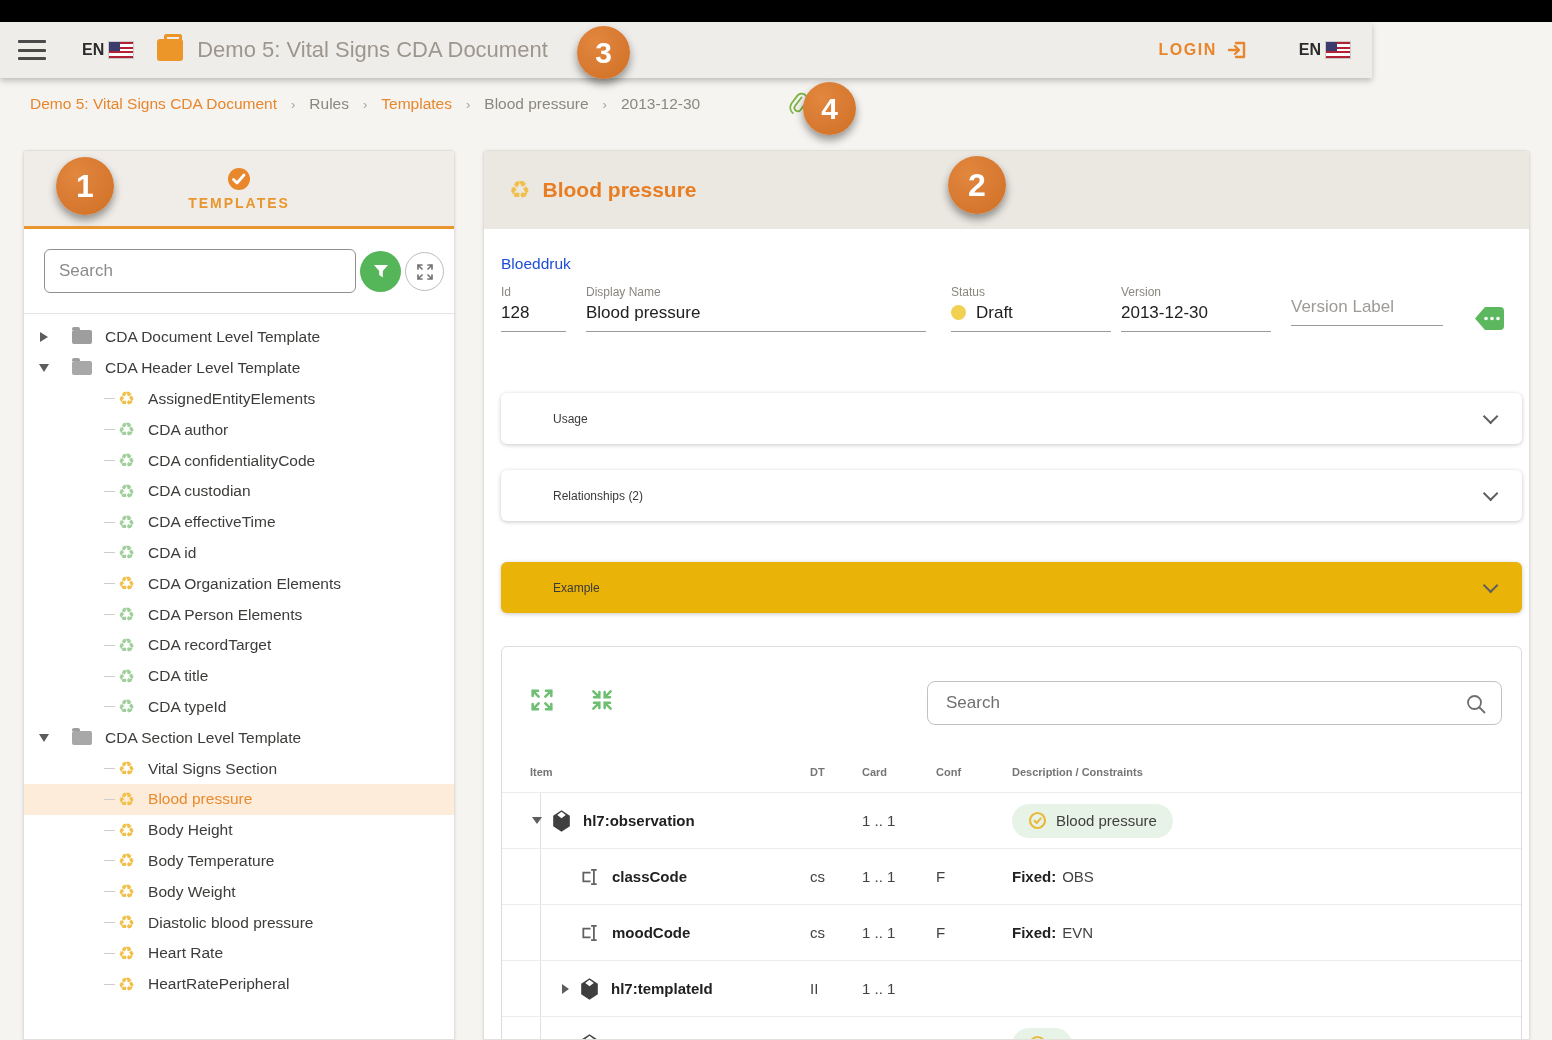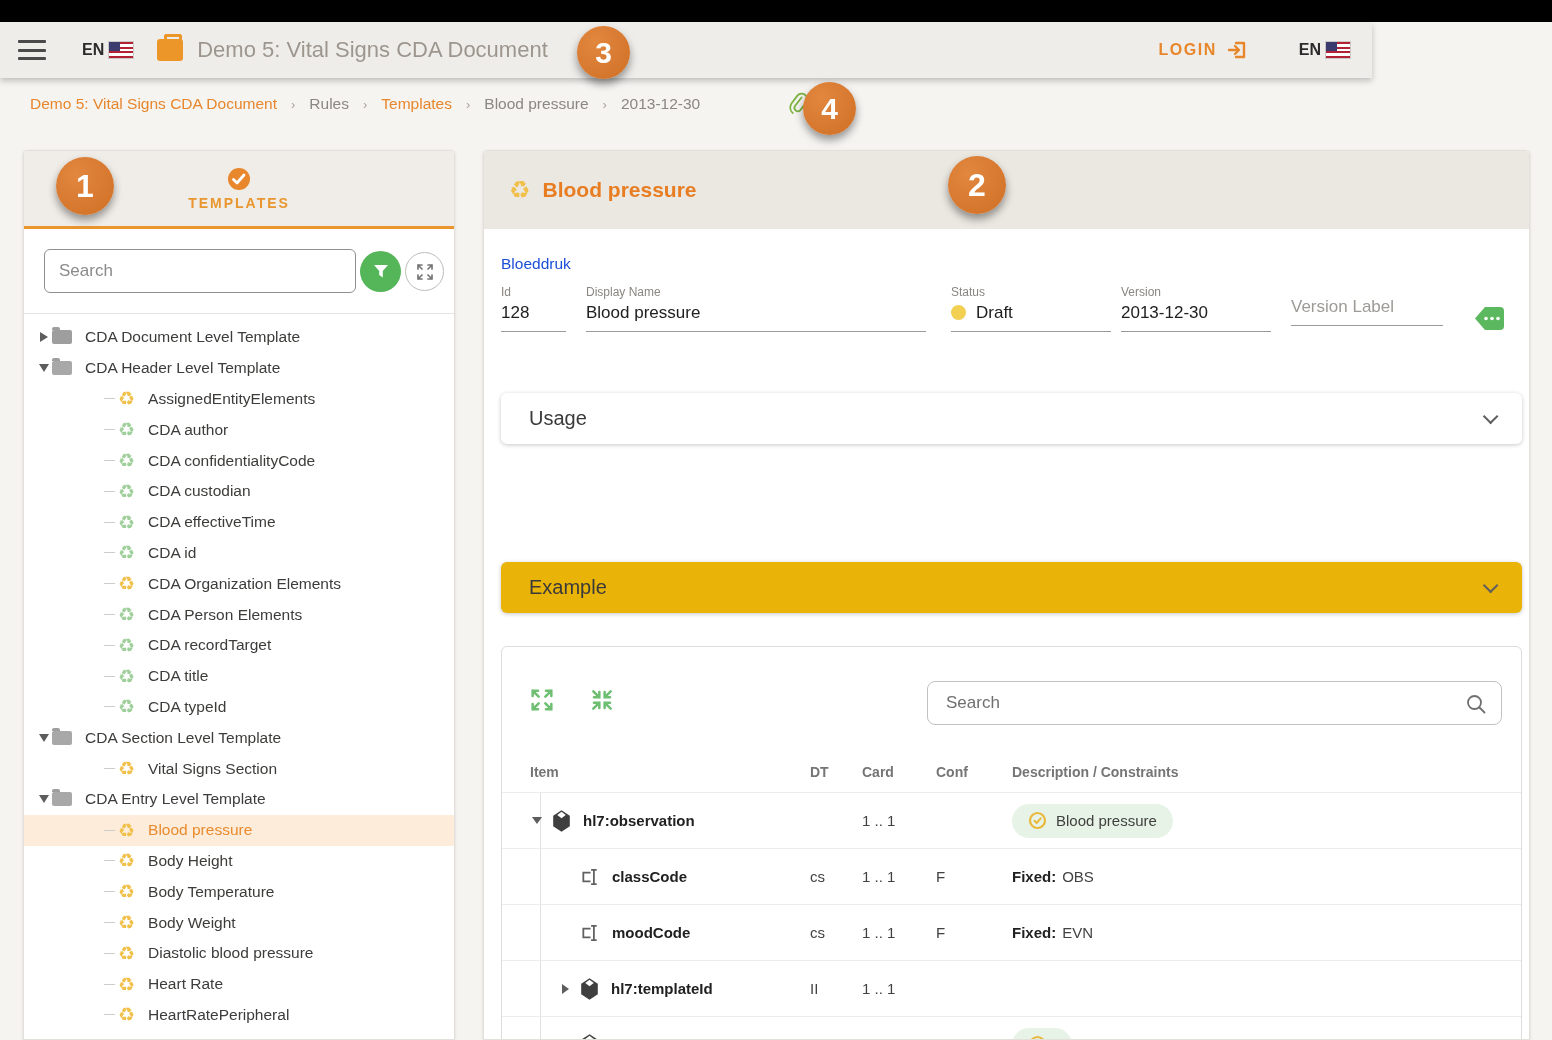--- a/index.html
+++ b/index.html
@@ -39,21 +39,21 @@
   .search-input { position:absolute; left:20px; top:20px; width:312px; height:44px; border:1px solid #8f8f8f; border-radius:6px;
                   font-size:17px; padding:0 14px; color:#333; outline:none; background:#fff; }
   .search-input::placeholder { color:#8b8b8b; }
   .filter-btn { position:absolute; left:336px; top:22px; width:41px; height:41px; border-radius:50%; background:#55b559; border:none;
                 display:flex; align-items:center; justify-content:center; cursor:pointer; }
   .expandpanel-btn { position:absolute; left:381px; top:23px; width:39px; height:39px; border-radius:50%; background:#fff; border:1px solid #bdbdbd;
                 display:flex; align-items:center; justify-content:center; cursor:pointer; }
 
   .tree { padding-top:8px; }
   .tree-row { height:30.8px; display:flex; align-items:center; font-size:15.5px; color:#3d3c3a; cursor:pointer; position:relative; }
-  .tree-row.lvl0 { padding-left:28px; }
+  .tree-row.lvl0 { padding-left:48px; }
   .tree-row.lvl1 { padding-left:94px; }
   .tree-row.selected { background:#fdecd9; }
   .tree-row.selected .tree-label { color:#ea8a2e; }
   .tree-label { margin-left:13px; white-space:nowrap; }
   .tree-exp { position:absolute; left:14px; width:12px; display:flex; justify-content:center; }
   .tree-dash { position:absolute; left:80px; width:11px; border-top:1px solid #cfcdc9; }
   .tri-r { width:0;height:0;border-left:8px solid #5d5d5d;border-top:5px solid transparent;border-bottom:5px solid transparent; }
   .tri-d { width:0;height:0;border-top:8px solid #5d5d5d;border-left:5px solid transparent;border-right:5px solid transparent; }
   .folder { width:20px; height:14px; background:#9e9e9e; border-radius:2px; position:relative; }
   .folder::before { content:""; position:absolute; top:-3px; left:0; width:8px; height:3px; background:#9e9e9e; border-radius:2px 2px 0 0; }
@@ -74,33 +74,33 @@
   .field .flabel { font-size:12px; color:#8a8680; margin-bottom:4px; }
   .field .fvalue { font-size:17px; color:#212121; padding-bottom:8px; border-bottom:1px solid #9a9a9a; }
   .field input { border:none; border-bottom:1px solid #9a9a9a; font-size:17px; color:#212121; padding-bottom:8px; outline:none; background:transparent; font-family:"Liberation Sans",sans-serif;}
   .field input::placeholder { color:#9e9b96; }
   .status-dot { display:inline-block; width:15px; height:15px; border-radius:50%; background:#f2d052; margin-right:10px; vertical-align:-2px; }
   .tagbtn { position:absolute; left:989px; top:32px; width:32px; height:27px; border:none; background:transparent; cursor:pointer; }
 
   .accordion { position:absolute; left:17px; width:1021px; height:51px; background:#fff; border-radius:6px;
                box-shadow:0 1px 4px rgba(0,0,0,.22); display:flex; align-items:center; padding:0 28px; cursor:pointer; }
   .accordion.blue { background:#eab308; }
-  .acc-label { font-size:20px; color:#3a3a3a; }
+  .acc-label { font-size:12px; color:#3a3a3a;margin-left:24px; }
   .chev { margin-left:auto; width:11px; height:11px; border-right:2px solid #5f5f5f; border-bottom:2px solid #5f5f5f; transform:rotate(45deg) translateY(-3px); }
 
   
   .table-card { position:absolute; left:17px; top:495px; width:1021px; height:400px; border:1px solid #dcdcdc; border-radius:6px; background:#fff; overflow:hidden; }
   .tc-toolbar { position:relative; height:105px; }
   .tc-iconbtn { position:absolute; top:40px; width:26px; height:26px; background:transparent; border:none; cursor:pointer; }
   .tc-search { position:absolute; left:425px; top:34px; width:575px; height:44px; border:1px solid #c2c2c2; border-radius:8px;
                font-size:17px; padding:0 48px 0 18px; color:#333; outline:none; }
   .tc-search::placeholder { color:#6f6f6f; }
   .tc-mag { position:absolute; left:963px; top:46px; pointer-events:none; }
 
-  .thead { display:flex; align-items:center; height:40px; font-size:14px; color:#757575; font-weight:bold; }
+  .thead { display:flex; align-items:center; height:40px; font-size:11px; color:#757575; font-weight:bold; }
   .trow { display:flex; align-items:center; height:56px; border-top:1px solid #ececec; font-size:15px; color:#424242; position:relative; }
   .c-item { flex:0 0 308px; display:flex; align-items:center; padding-left:28px; }
   .c-dt { flex:0 0 52px; }
   .c-card { flex:0 0 74px; }
   .c-conf { flex:0 0 66px; }
   .c-desc { flex:1; display:flex; align-items:center;padding-left:10px; }
   .row-name { font-weight:bold; color:#212121; margin-left:12px; white-space:nowrap; }
   .row-exp { width:14px; display:flex; justify-content:center; margin-right:8px; }
   .row-exp .tri-r { border-left-width:7px; }
   .row-exp .tri-d { border-top-width:7px; }
@@ -266,27 +266,20 @@
           <span class="tri-d"></span>
         </span>
         <span class="folder open"></span>
         <span class="tree-label">CDA Section Level Template</span>
       </div>
       <div class="tree-row lvl1">
         <span class="tree-dash"></span>
         <span class="recy yellow">♻</span>
         <span class="tree-label">Vital Signs Section</span>
       </div>
-      <div class="tree-row lvl0">
-        <span class="tree-exp">
-          <span class="tri-d"></span>
-        </span>
-        <span class="folder open"></span>
-        <span class="tree-label">CDA Entry Level Template</span>
-      </div>
       <div class="tree-row lvl1 selected">
         <span class="tree-dash"></span>
         <span class="recy yellow">♻</span>
         <span class="tree-label">Blood pressure</span>
       </div>
       <div class="tree-row lvl1">
         <span class="tree-dash"></span>
         <span class="recy yellow">♻</span>
         <span class="tree-label">Body Height</span>
       </div>
@@ -350,20 +343,24 @@
         <path d="M12 2 h15 a4 4 0 0 1 4 4 v15 a4 4 0 0 1-4 4 H12 L2 13.5 Z" fill="#5cb85f"></path>
         <circle cx="13" cy="13.5" r="1.8" fill="#fff"></circle>
           <circle cx="19" cy="13.5" r="1.8" fill="#fff"></circle>
           <circle cx="25" cy="13.5" r="1.8" fill="#fff"></circle>
       </svg>
     </button>
   </div>
 
   <div class="accordion" style="top:242px">
     <span class="acc-label">Usage</span>
+    <span class="chev"></span>
+  </div>
+  <div class="accordion" style="top:319px">
+    <span class="acc-label">Relationships (2)</span>
     <span class="chev"></span>
   </div>
   <div class="accordion blue" style="top:411px">
     <span class="acc-label">Example</span>
     <span class="chev"></span>
   </div>
 
   <div class="table-card">
     <div class="tc-toolbar">
       <button class="tc-iconbtn" style="left:28px">

